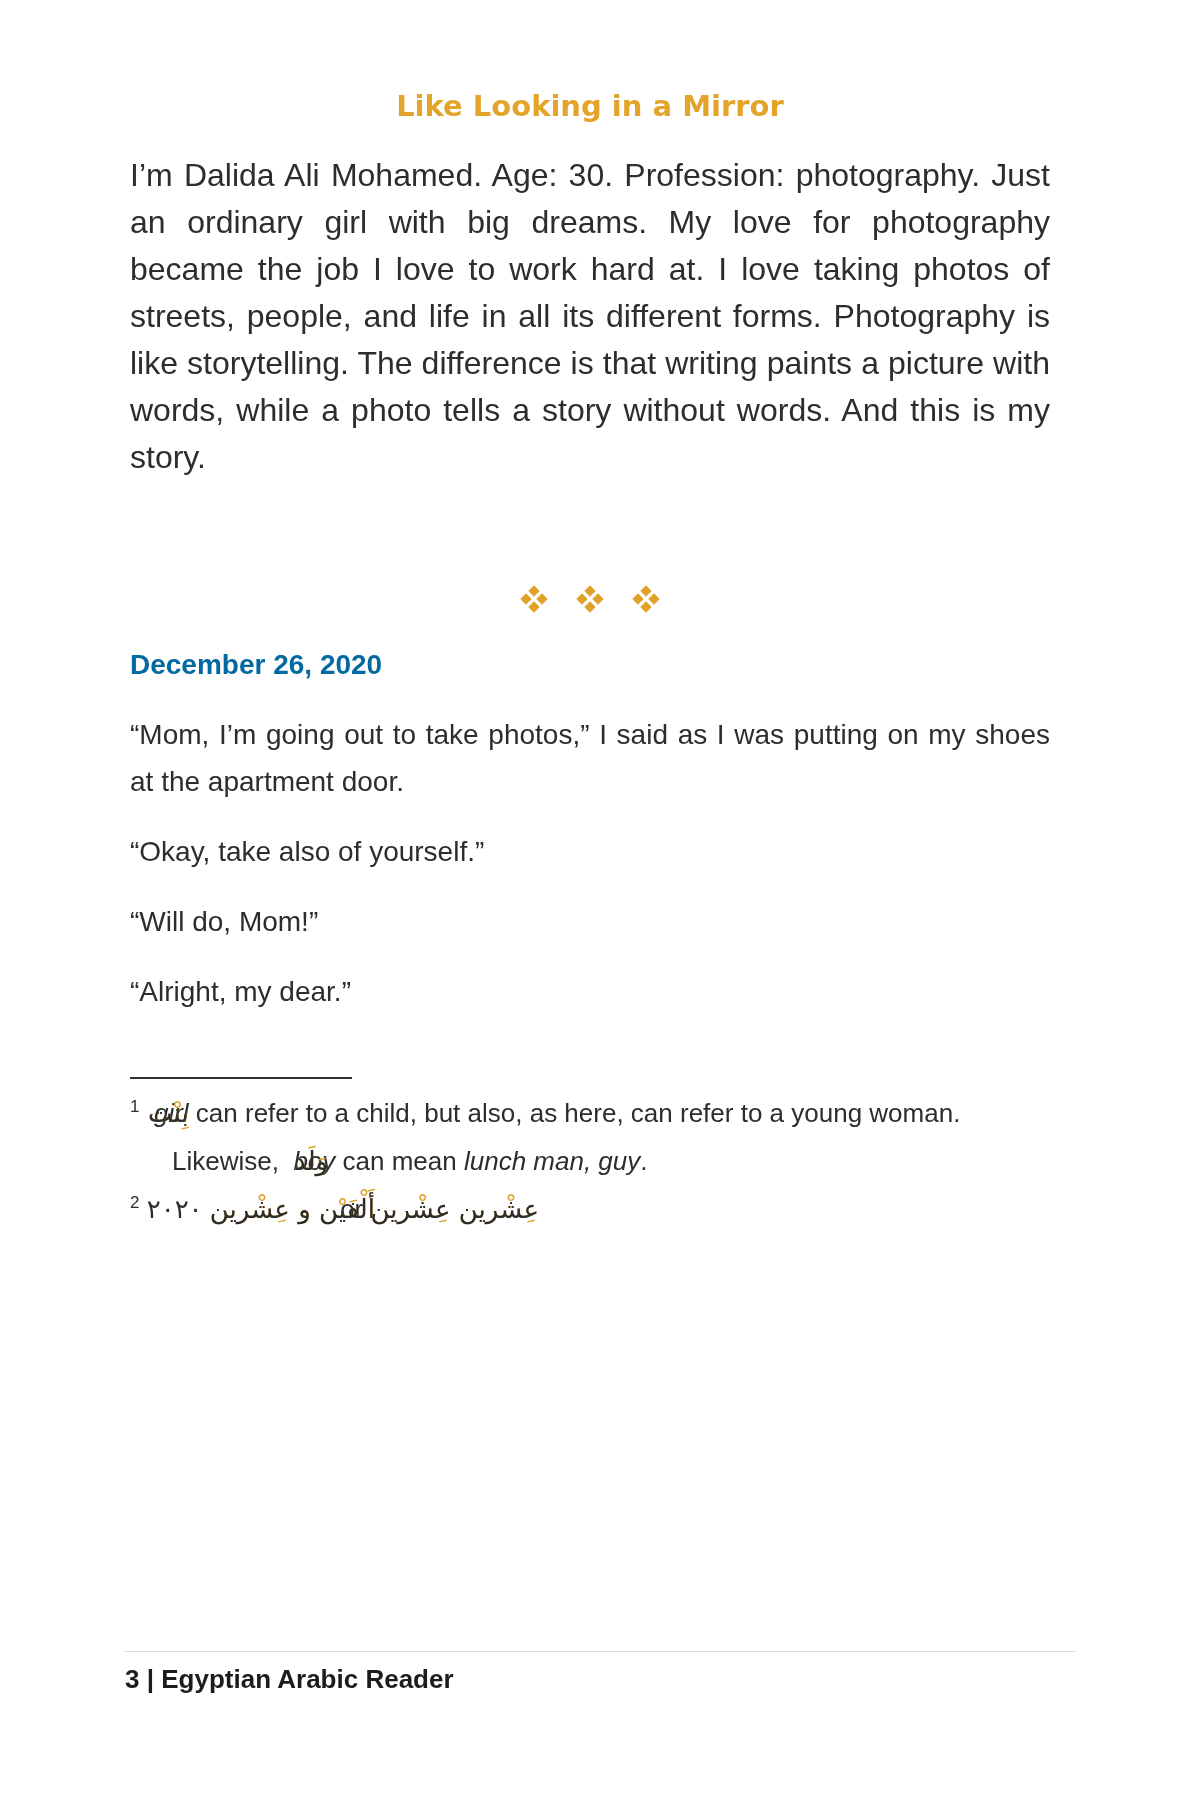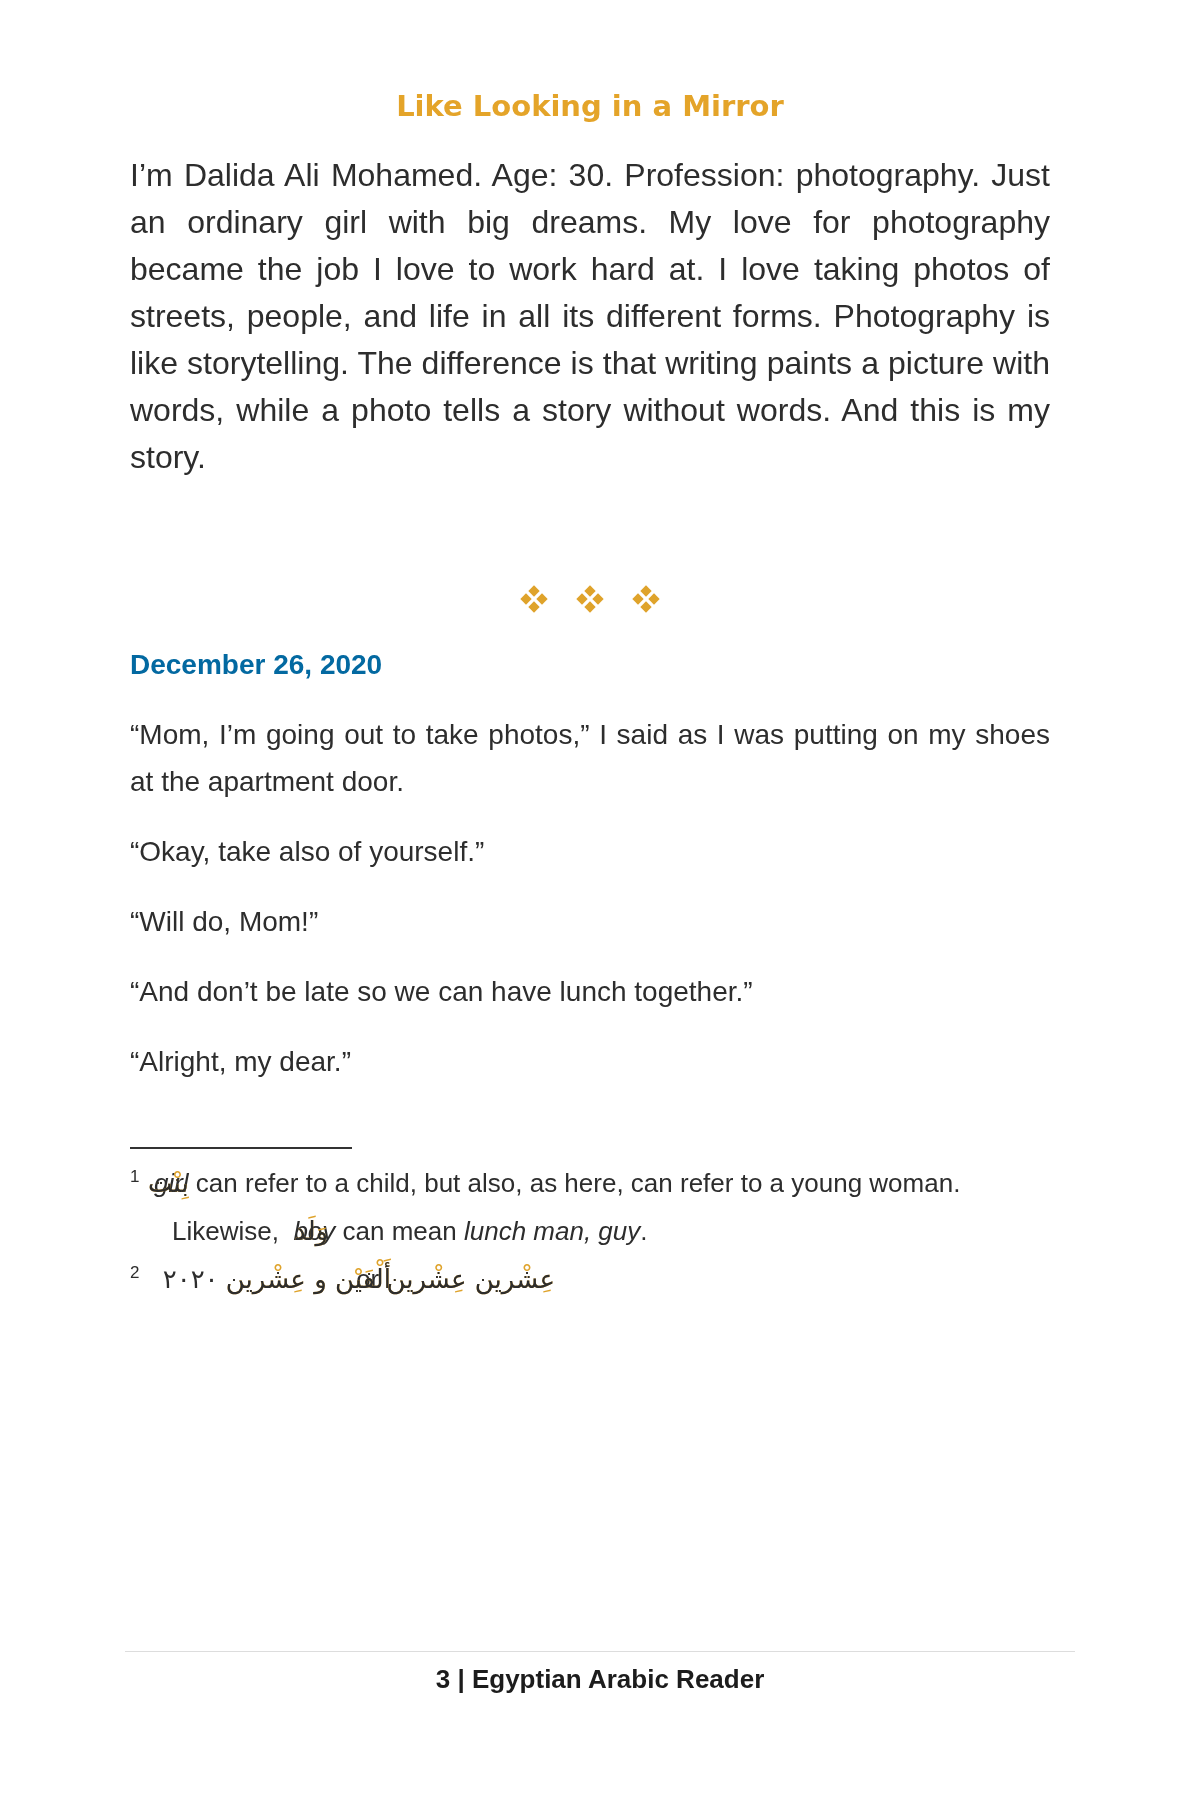--- a/index.html
+++ b/index.html
@@ -91,30 +91,28 @@
   }
   .ar .layer-marked { color: #DFA32B; }
   .ar .layer-base {
     position: absolute;
     left: 0; top: 0;
     color: #2d2d2d;
   }
   .ar-num {
     font-family: "DejaVu Sans", sans-serif;
     color: #2d2d2d;
-    margin-left: 16px;
   }
   .footer {
     position: absolute;
     left: 125px;
     top: 1651px;
     width: 950px;
     border-top: 1px solid #dddddd;
     padding-top: 12px;
-    text-align: center;
     font-size: 26px;
     font-weight: 700;
     color: #1c1c1c;
   }
 </style>
 </head>
 <body>
 
 <div class="content">
 
@@ -141,21 +139,20 @@
         <i class="d-right"></i>
         <i class="d-bottom"></i>
       </span>
   </div>
 
   <h2 class="date-heading">December 26, 2020</h2>
 
   <p class="dialogue">“Mom, I’m going out to take photos,” I said as I was putting on my shoes at the apartment door.</p>
   <p class="dialogue">“Okay, take also of yourself.”</p>
   <p class="dialogue">“Will do, Mom!”</p>
-  <p class="dialogue">“And don’t be late so we can have lunch together.”</p>
   <p class="dialogue">“Alright, my dear.”</p>
 
   <hr class="fn-rule">
 
   <p class="footnote"><sup class="fn-marker">1</sup>
     <span class="ar" dir="rtl"><span class="layer-marked">بِنْت</span><span class="layer-base">بنت</span></span>
     <em>girl</em><span> can refer to a child, but also, as here, can refer to a young woman. Likewise, </span><span class="ar" dir="rtl"><span class="layer-marked">وَلَد</span><span class="layer-base">ولد</span></span>
     <em>boy</em><span> can mean </span><em>lunch man, guy</em><span>.</span></p>
 
   <p class="footnote"><sup class="fn-marker">2</sup>

